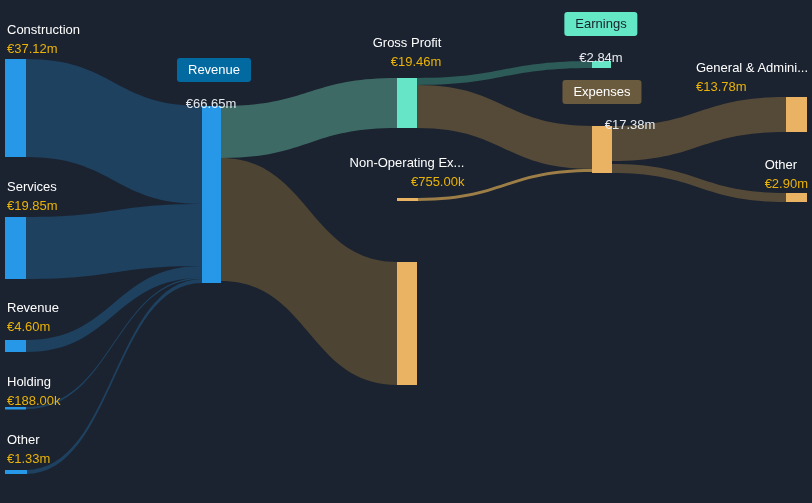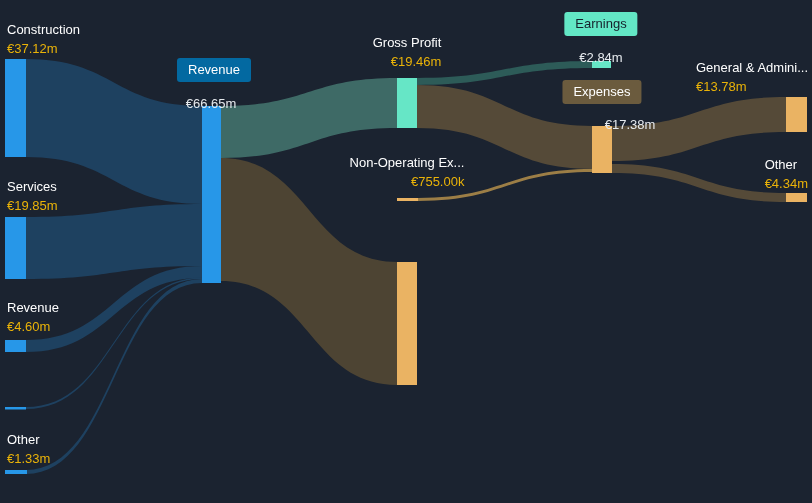--- a/index.html
+++ b/index.html
@@ -63,20 +63,24 @@
     <div class="val">€37.12m</div>
   </div>
   <div class="lbl" style="left:7px;top:177px">
     <div>Services</div>
     <div class="val">€19.85m</div>
   </div>
   <div class="lbl" style="left:7px;top:298px">
     <div>Revenue</div>
     <div class="val">€4.60m</div>
   </div>
+  <div class="lbl" style="left:7px;top:372px">
+    <div>Holding</div>
+    <div class="val">€188.00k</div>
+  </div>
   <div class="lbl" style="left:7px;top:430px">
     <div>Other</div>
     <div class="val">€1.33m</div>
   </div>
 
   <div class="badge light-text" style="left: 177px; top: 58px; background: #0369a1;">Revenue</div>
   <div class="valline" style="left:211px;top:87px">€66.65m</div>
 
   <div class="lbl center" style="left:407px;top:33px">
     <div>Gross Profit</div>
@@ -92,16 +96,16 @@
 
   <div class="badge center light-text" style="left: 602px; top: 80px; background: rgb(107, 91, 62);">Expenses</div>
   <div class="valline" style="left:630px;top:108px">€17.38m</div>
 
   <div class="lbl rightal" style="right:4px;top:58px">
     <div>General &amp; Admini...</div>
     <div class="val">€13.78m</div>
   </div>
   <div class="lbl rightal" style="right:4px;top:155px">
     <div>Other</div>
-    <div class="val">€4.34m</div>
+    <div class="val">€2.90m</div>
   </div>
 
 </div>
 
 </body></html>

